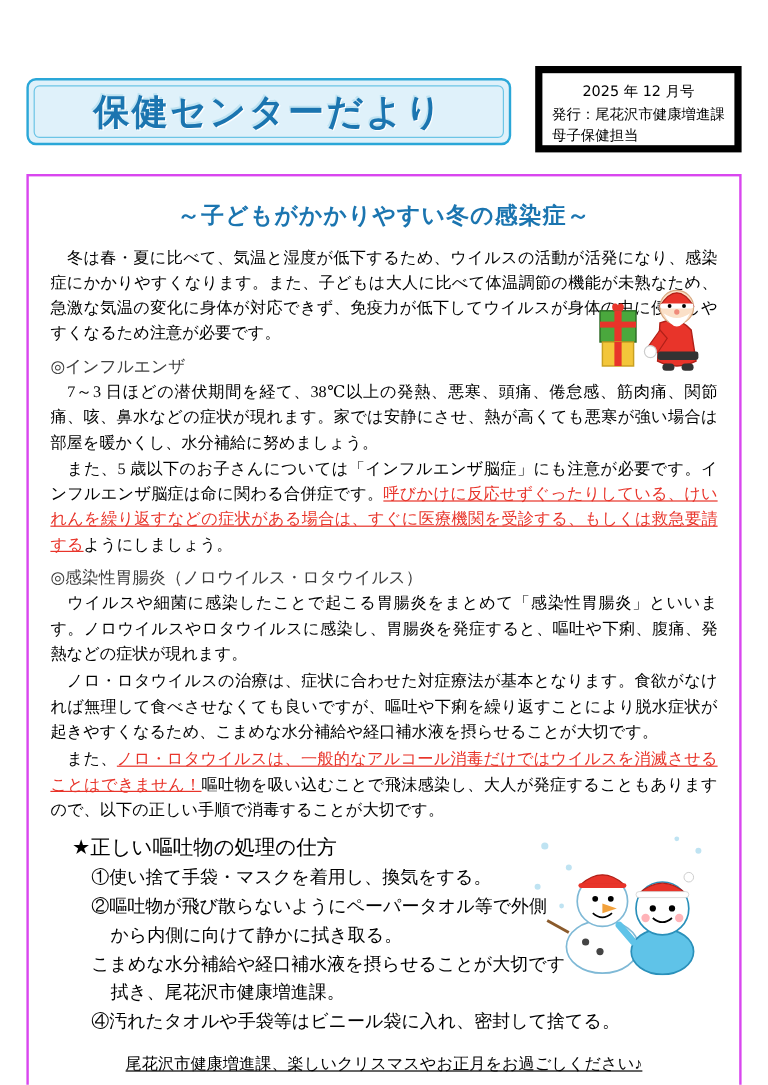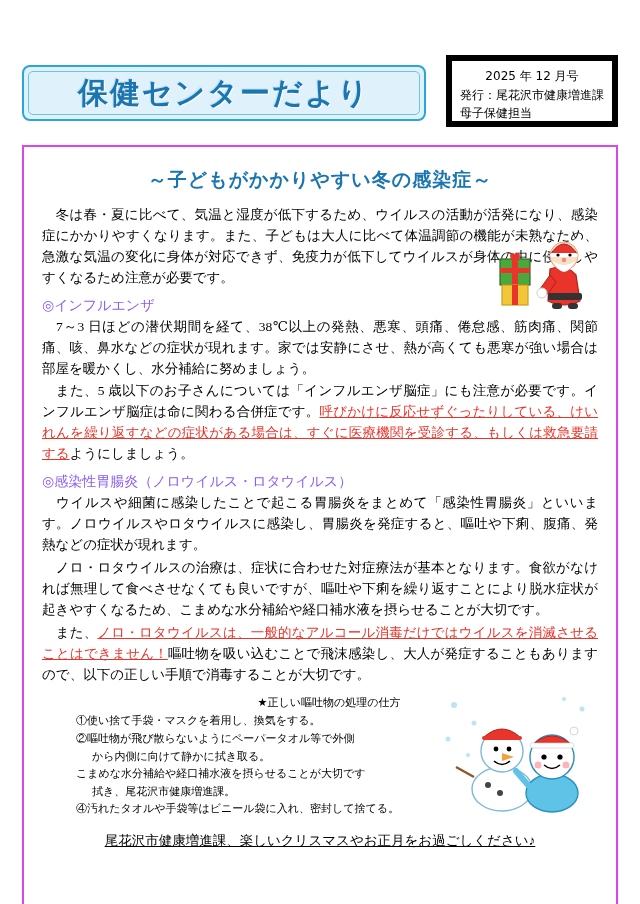--- a/index.html
+++ b/index.html
@@ -107,21 +107,21 @@
 
   p.para {
     margin: 0 0 2px 0;
     font-size: 13.5px;
     line-height: 1.55;
     text-align: justify;
     text-indent: 0;
   }
 
   .section-head {
-    color: #8b5cf6;
+    color: #404040;
     font-family: "DejaVu Sans", sans-serif;
     font-size: 14px;
     font-weight: normal;
     margin: 8px 0 2px 0;
   }
   .red-underline {
     color: #e8342a;
     text-decoration: underline;
     text-decoration-color: #e8342a;
   }
@@ -143,31 +143,30 @@
     height: 120px;
   }
 
   
   .howto {
     margin-top: 10px;
     position: relative;
     z-index: 2;
   }
   .howto-title {
-    font-size: 11px;
+    font-size: 17px;
     margin-left: 18px;
     margin-bottom: 2px;
     font-family: "DejaVu Sans", sans-serif;
-    text-align: center;
   }
   .howto-list {
     list-style: none;
     margin: 0;
     padding: 0 0 0 34px;
-    font-size: 11px;
+    font-size: 15px;
     line-height: 1.6;
   }
   .howto-list li { margin: 0; }
   .howto-list li .cont {
     display: block;
     padding-left: 16px;
   }
 
   .closing {
     margin-top: 14px;

